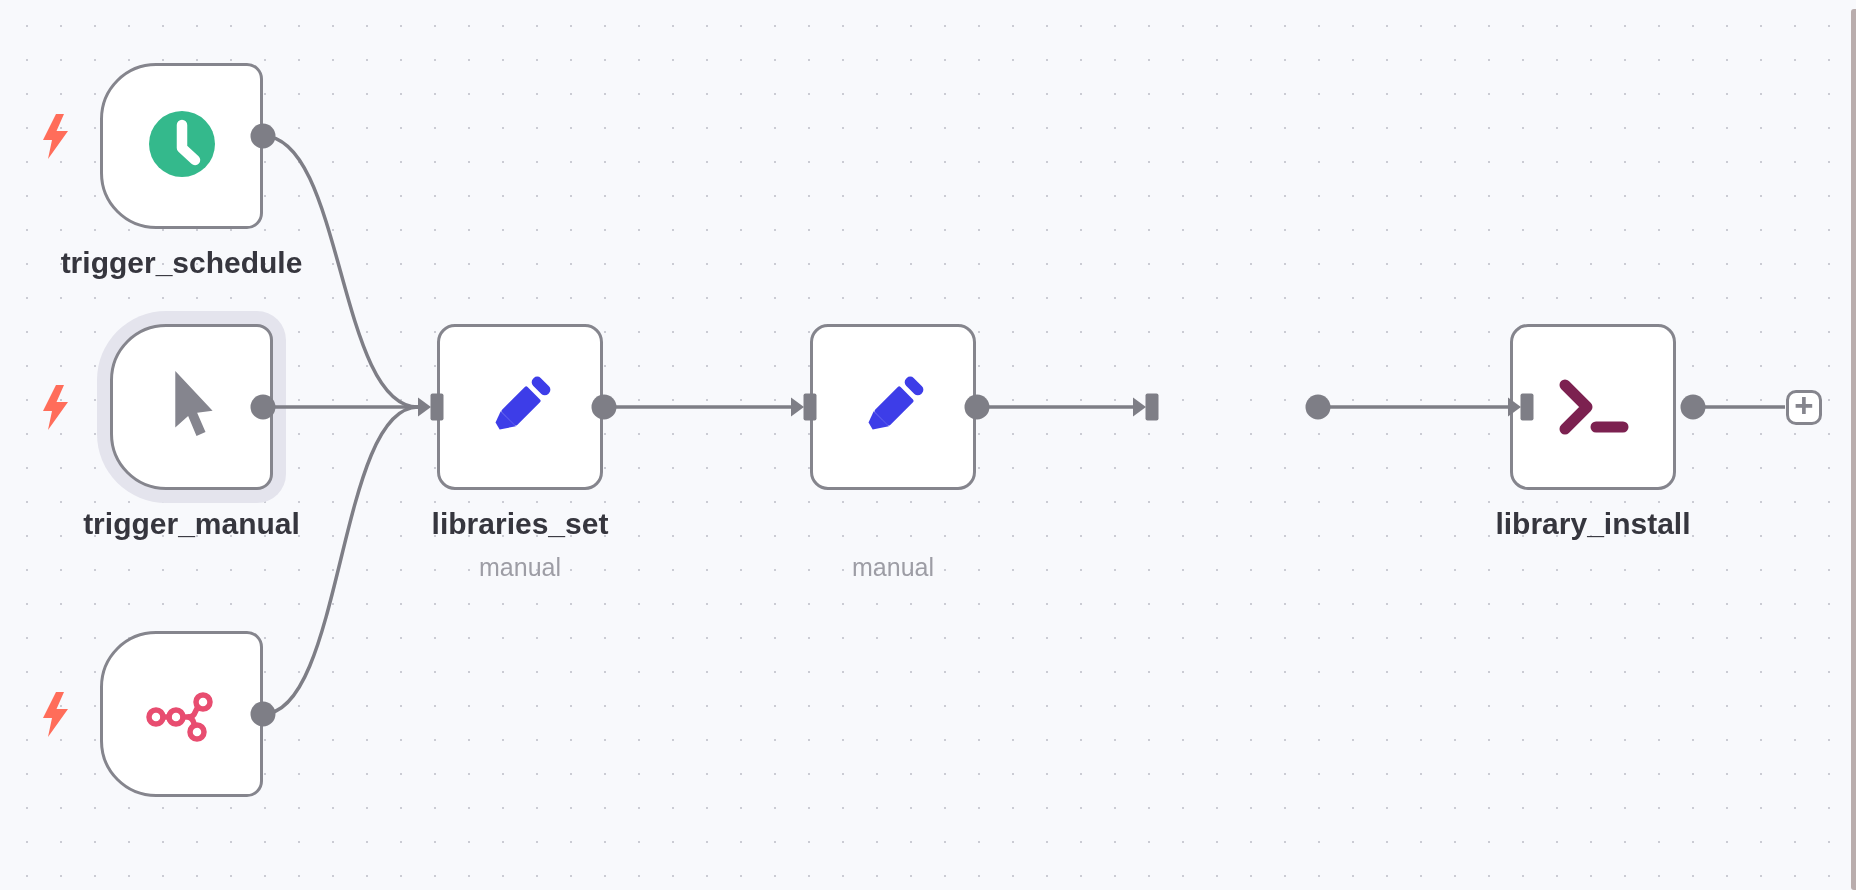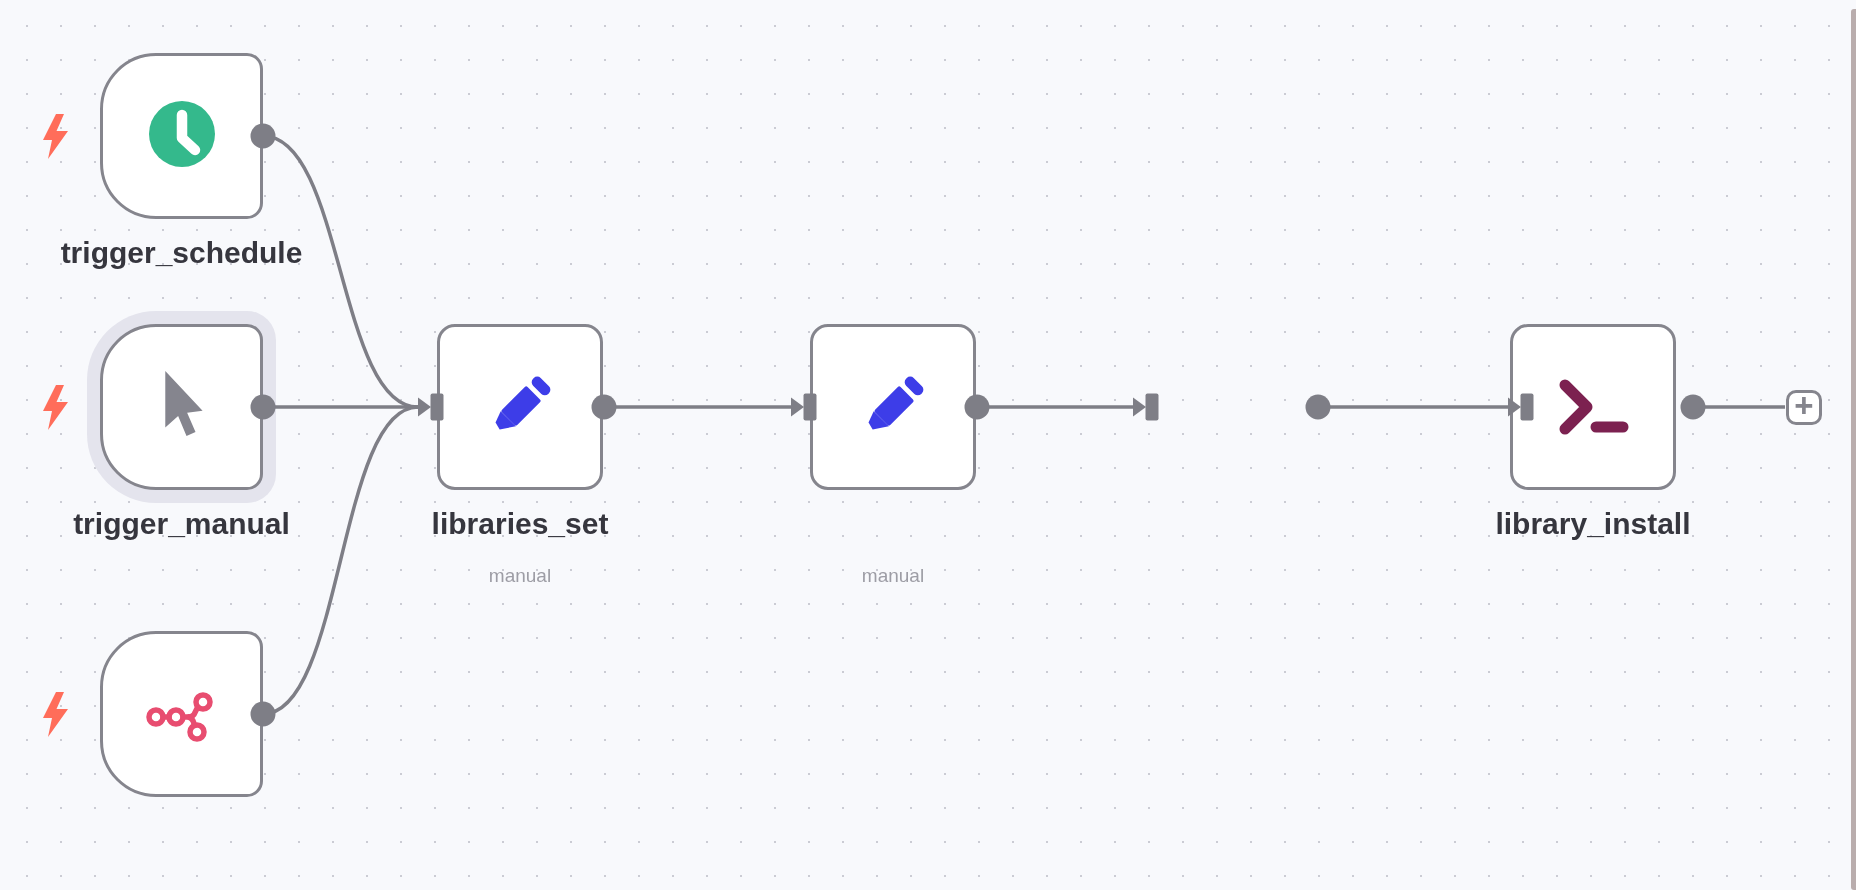--- a/index.html
+++ b/index.html
@@ -22,35 +22,36 @@
     box-sizing:border-box;
     display:flex;align-items:center;justify-content:center;
     z-index:2;
   }
   .trigger{
     width:163px;
     border-radius:56px 16px 16px 56px;
   }
   .selected{
     box-shadow:0 0 0 13px var(--halo);
+    margin-left:10px;
   }
   .node-label{
     position:absolute;
     top:180px;left:50%;
     transform:translateX(-50%);
     font-size:30px;font-weight:700;
     color:var(--label);
     white-space:nowrap;
     letter-spacing:0px;
   }
   .node-subtitle{
     position:absolute;
-    top:238px;left:50%;
+    top:226px;left:50%;
     transform:translateX(-50%);
-    font-size:19px;font-weight:400;
+    font-size:25px;font-weight:400;
     color:var(--subtitle);
     white-space:nowrap;
   }
   .bolt{position:absolute;z-index:2;}
   .bolt path{fill:var(--bolt);}
   .edges{position:absolute;left:0;top:0;z-index:5;pointer-events:none;}
   .edge{stroke:var(--edge);stroke-width:3.5;fill:none;}
   .ep{fill:var(--edge);}
   .plus-btn{
     position:absolute;
@@ -121,21 +122,21 @@
   <svg class="bolt" style="left:42px;top:114px" width="27" height="45" viewBox="0 0 27 45">
     <path d="M14 0 L1 26 L10 26 L6 45 L26 17 L14.5 17 L22 0 Z"></path>
   </svg>
   <svg class="bolt" style="left:42px;top:385px" width="27" height="45" viewBox="0 0 27 45">
     <path d="M14 0 L1 26 L10 26 L6 45 L26 17 L14.5 17 L22 0 Z"></path>
   </svg>
   <svg class="bolt" style="left:42px;top:692px" width="27" height="45" viewBox="0 0 27 45">
     <path d="M14 0 L1 26 L10 26 L6 45 L26 17 L14.5 17 L22 0 Z"></path>
   </svg>
 
-  <div class="node trigger" style="left:100px;top:53px">
+  <div class="node trigger" style="left:100px;top:63px">
     <svg width="80" height="80" viewBox="-40 -40 80 80">
       <circle cx="0" cy="-2" r="33" fill="#34b98c"></circle>
       <path d="M0 -21 L0 2 L13 14" fill="none" stroke="#ffffff" stroke-width="10.5" stroke-linecap="round" stroke-linejoin="round"></path>
     </svg>
     <div class="node-label">trigger_schedule</div>
   </div>
 
   <div class="node trigger selected" style="left:100px;top:324px">
     <svg width="64" height="72" viewBox="-16 -28 40 56">
       <path d="M-9 -28 L-9 16 L1 7 L7.5 22.5 L14.5 19.5 L8 4.5 L20 3 Z" fill="#85858e"></path>

